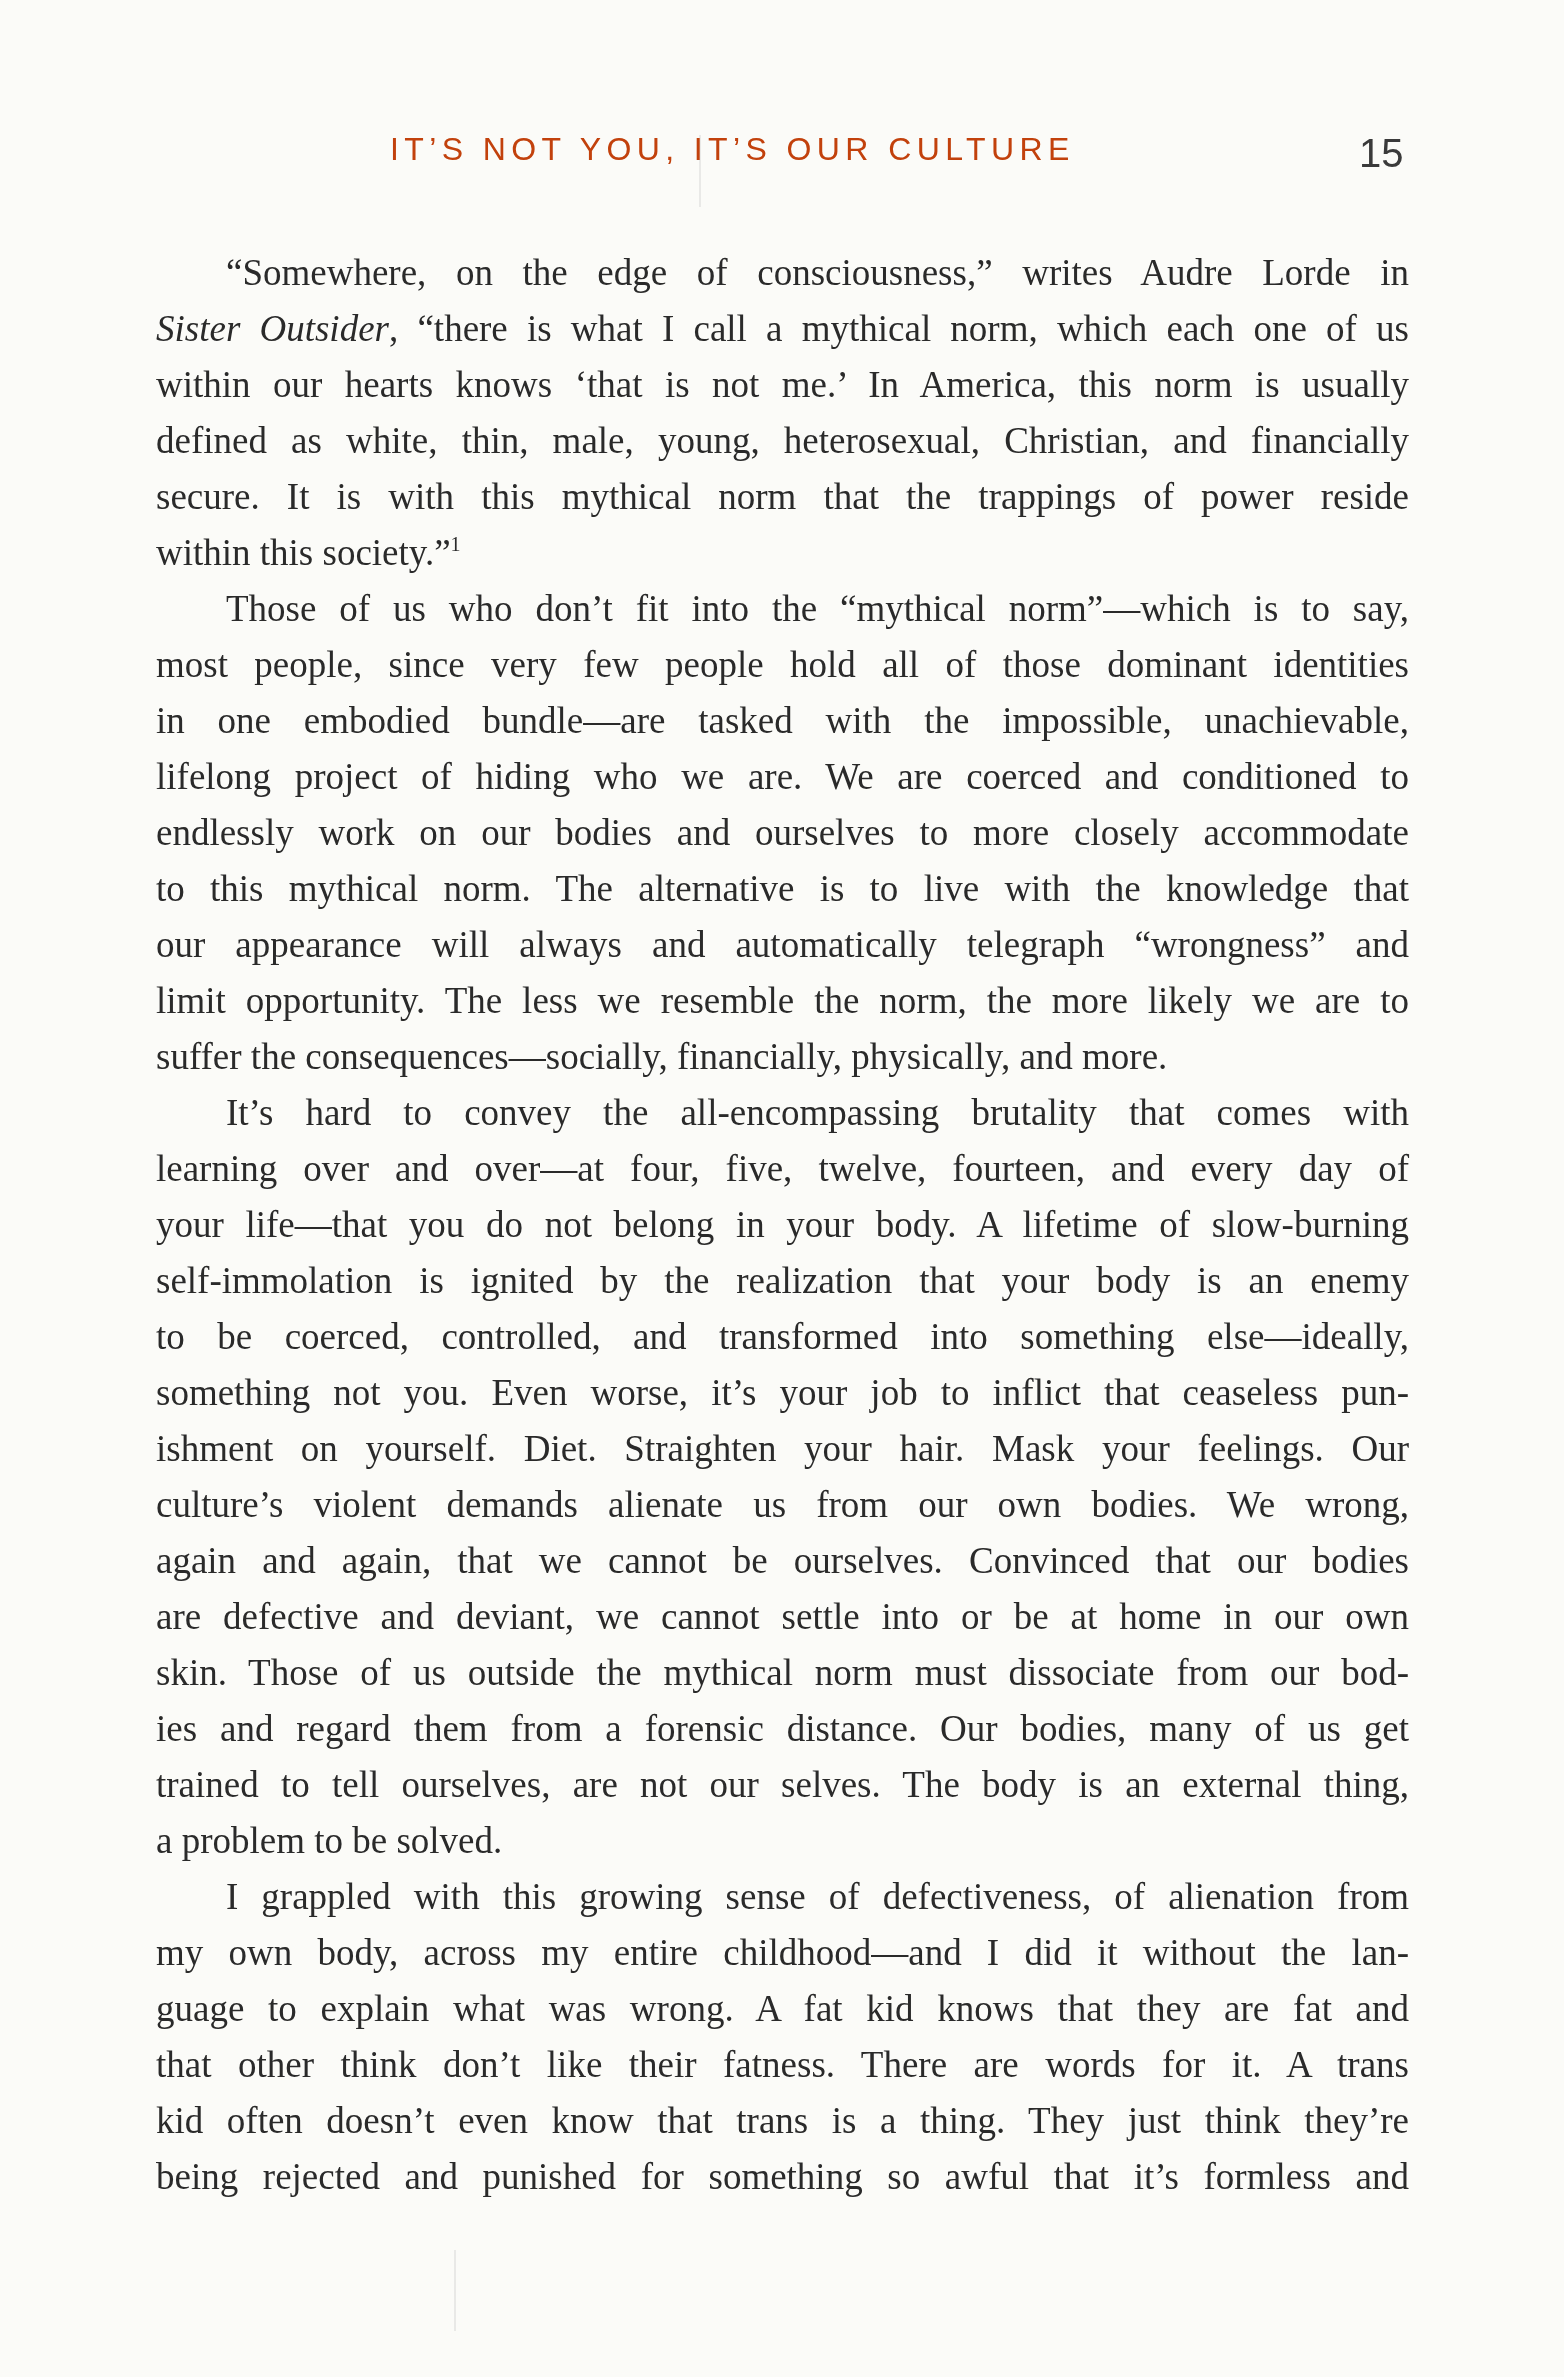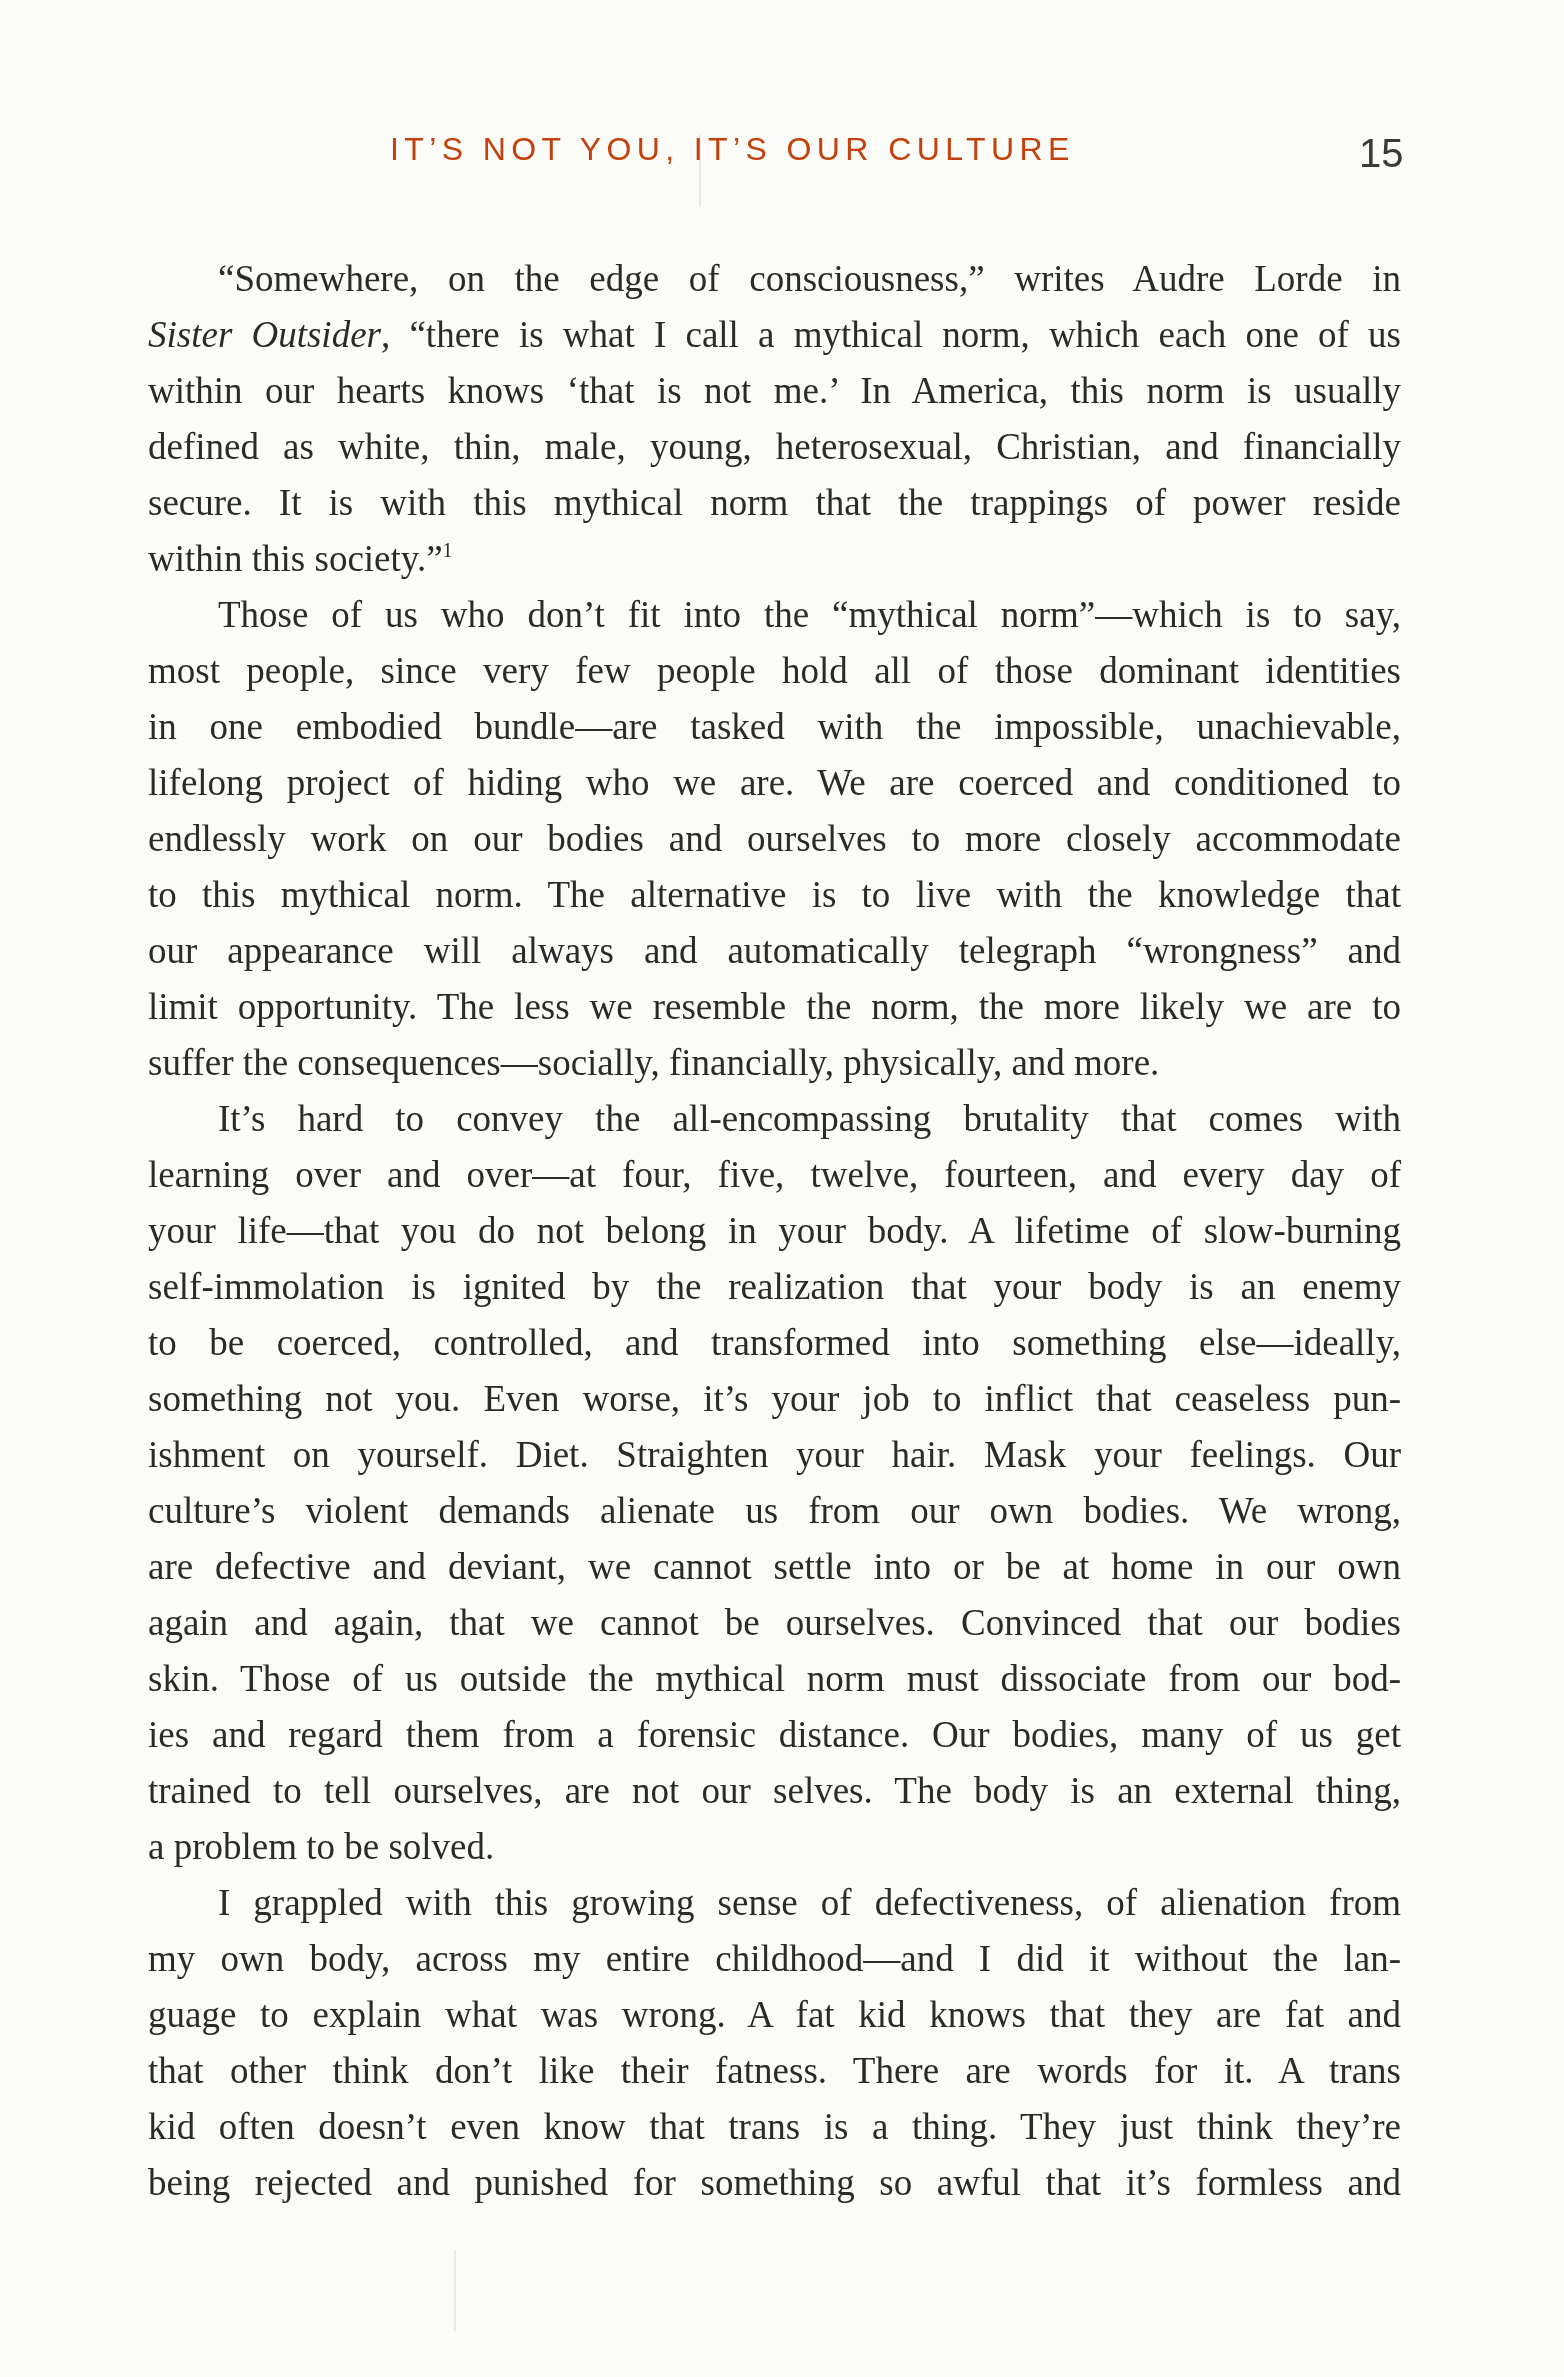--- a/index.html
+++ b/index.html
@@ -27,24 +27,23 @@
     .page-number {
       position: absolute;
       left: 1359px;
       top: 131px;
       font-family: "Liberation Sans", "DejaVu Sans", sans-serif;
       font-size: 40px;
       color: #3a3a3a;
     }
     .body-text {
       position: absolute;
-      left: 148px;
+      left: 156px;
       top: 245px;
       width: 1253px;
-      margin-top: 6px;
     }
     .line {
       display: block;
       height: 56px;
       line-height: 56px;
       font-size: 37px;
       white-space: nowrap;
       text-align: justify;
       text-align-last: justify;
     }
@@ -92,22 +91,22 @@
 
   <div>
     <span class="line indent">It’s hard to convey the all-encompassing brutality that comes with</span>
     <span class="line">learning over and over—at four, five, twelve, fourteen, and every day of</span>
     <span class="line">your life—that you do not belong in your body. A lifetime of slow-burning</span>
     <span class="line">self-immolation is ignited by the realization that your body is an enemy</span>
     <span class="line">to be coerced, controlled, and transformed into something else—ideally,</span>
     <span class="line">something not you. Even worse, it’s your job to inflict that ceaseless pun-</span>
     <span class="line">ishment on yourself. Diet. Straighten your hair. Mask your feelings. Our</span>
     <span class="line">culture’s violent demands alienate us from our own bodies. We wrong,</span>
+    <span class="line">again and again, that we cannot be ourselves. Convinced that our bodies</span>
     <span class="line">are defective and deviant, we cannot settle into or be at home in our own</span>
-    <span class="line">again and again, that we cannot be ourselves. Convinced that our bodies</span>
     <span class="line">skin. Those of us outside the mythical norm must dissociate from our bod-</span>
     <span class="line">ies and regard them from a forensic distance. Our bodies, many of us get</span>
     <span class="line">trained to tell ourselves, are not our selves. The body is an external thing,</span>
     <span class="line last">a problem to be solved.</span>
   </div>
 
   <div>
     <span class="line indent">I grappled with this growing sense of defectiveness, of alienation from</span>
     <span class="line">my own body, across my entire childhood—and I did it without the lan-</span>
     <span class="line">guage to explain what was wrong. A fat kid knows that they are fat and</span>

